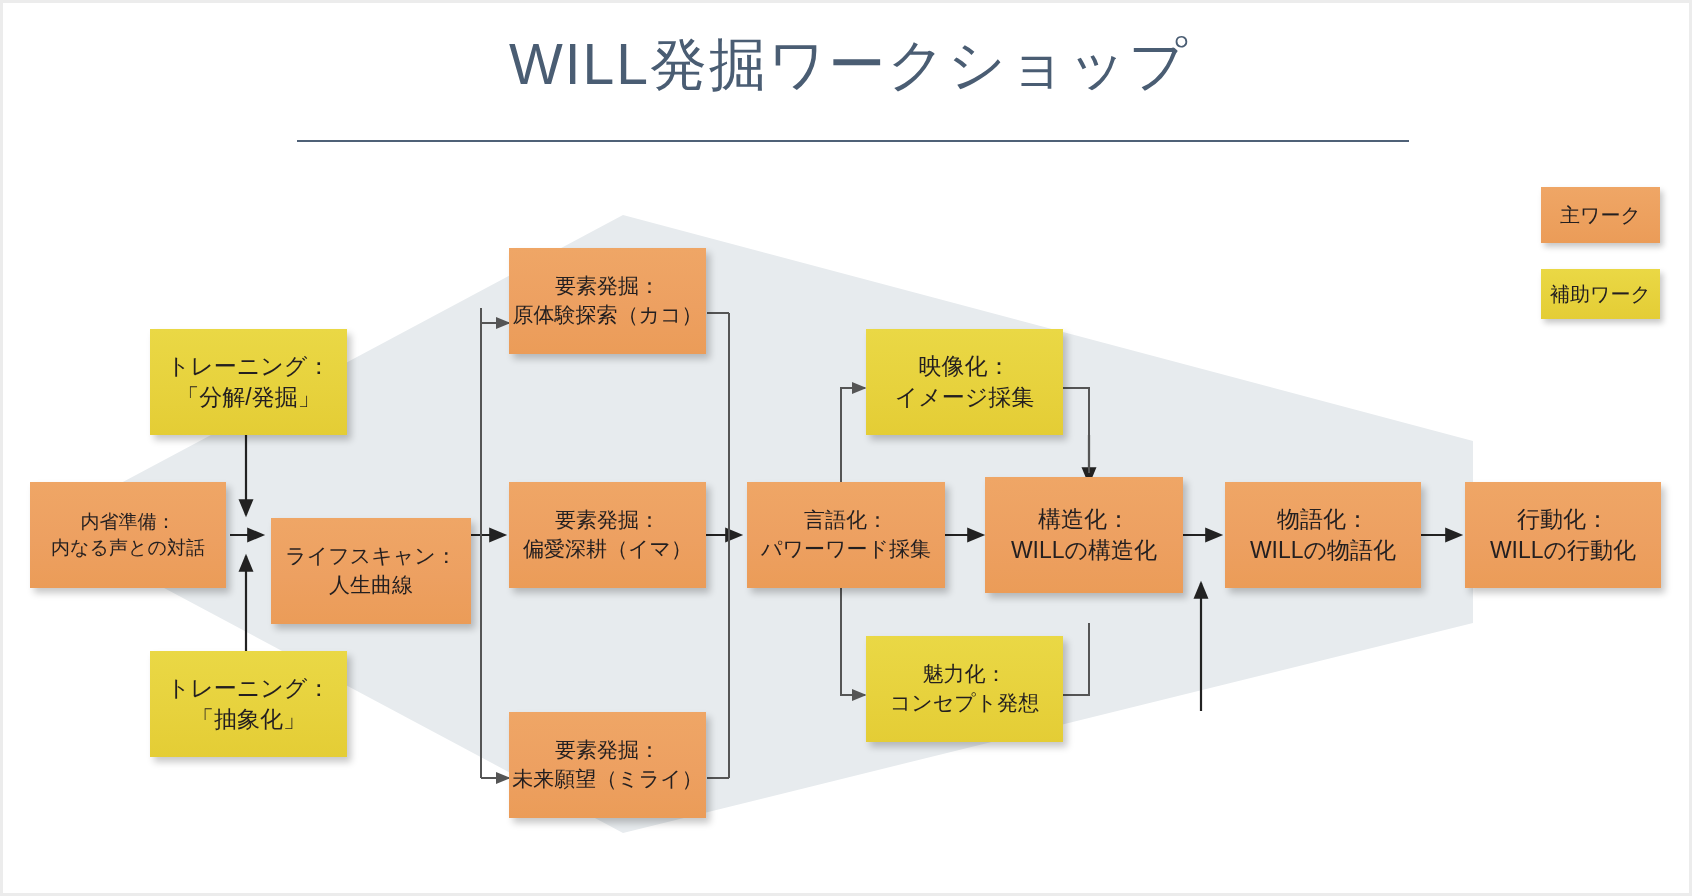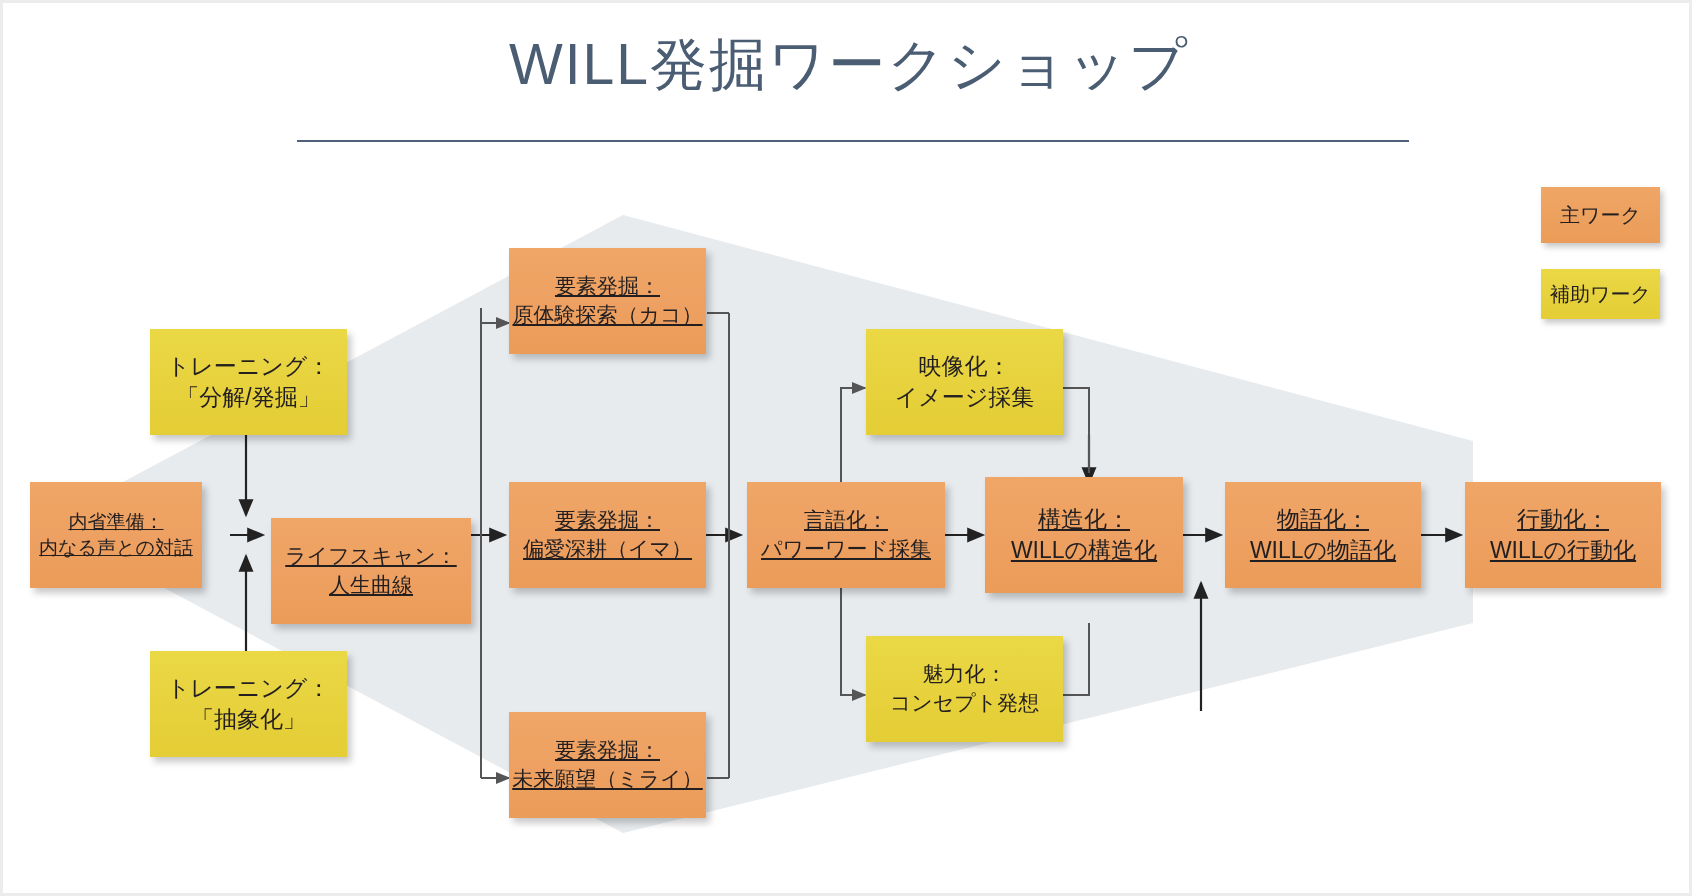--- a/index.html
+++ b/index.html
@@ -70,21 +70,21 @@
     align-items: center;
     justify-content: center;
     text-align: center;
     color: #231f20;
     line-height: 1.36;
     padding: 4px 6px;
     box-shadow: 4px 5px 7px rgba(0,0,0,0.22);
     overflow: hidden;
   }
   .note .l1, .note .l2 { display: block; white-space: nowrap; }
-  .note.main  { background: linear-gradient(180deg, #efa666 0%, #eda061 55%, #eb9c58 100%); text-decoration: underline; }
+  .note.main  { background: linear-gradient(180deg, #efa666 0%, #eda061 55%, #eb9c58 100%); }
   .note.sub   { background: linear-gradient(180deg, #ead845 0%, #e7d23d 55%, #e4cd35 100%); }
 
   .fs-main { font-size: 23px; }
   .fs-mid  { font-size: 21px; }
   .fs-small{ font-size: 19px; }
   .fs-leg  { font-size: 20px; }
 
   
   .legend-note {
     position: absolute;
@@ -164,21 +164,21 @@
   <div class="note sub fs-main" style="left:147px; top:326px; width:197px; height:106px;">
     <span class="l1">トレーニング：</span>
     <span class="l2">「分解/発掘」</span>
   </div>
 
   <div class="note sub fs-main" style="left:147px; top:648px; width:197px; height:106px;">
     <span class="l1">トレーニング：</span>
     <span class="l2">「抽象化」</span>
   </div>
 
-  <div class="note main fs-small" style="left:27px; top:479px; width:172px; height:106px;">
+  <div class="note main fs-small" style="left:27px; top:479px; width:196px; height:106px;">
     <span class="l1">内省準備：</span>
     <span class="l2">内なる声との対話</span>
   </div>
 
   <div class="note main fs-mid" style="left:268px; top:479px; width:200px; height:106px;margin-top:36px;">
     <span class="l1">ライフスキャン：</span>
     <span class="l2">人生曲線</span>
   </div>
 
   <div class="note main fs-mid" style="left:506px; top:245px; width:197px; height:106px;">

